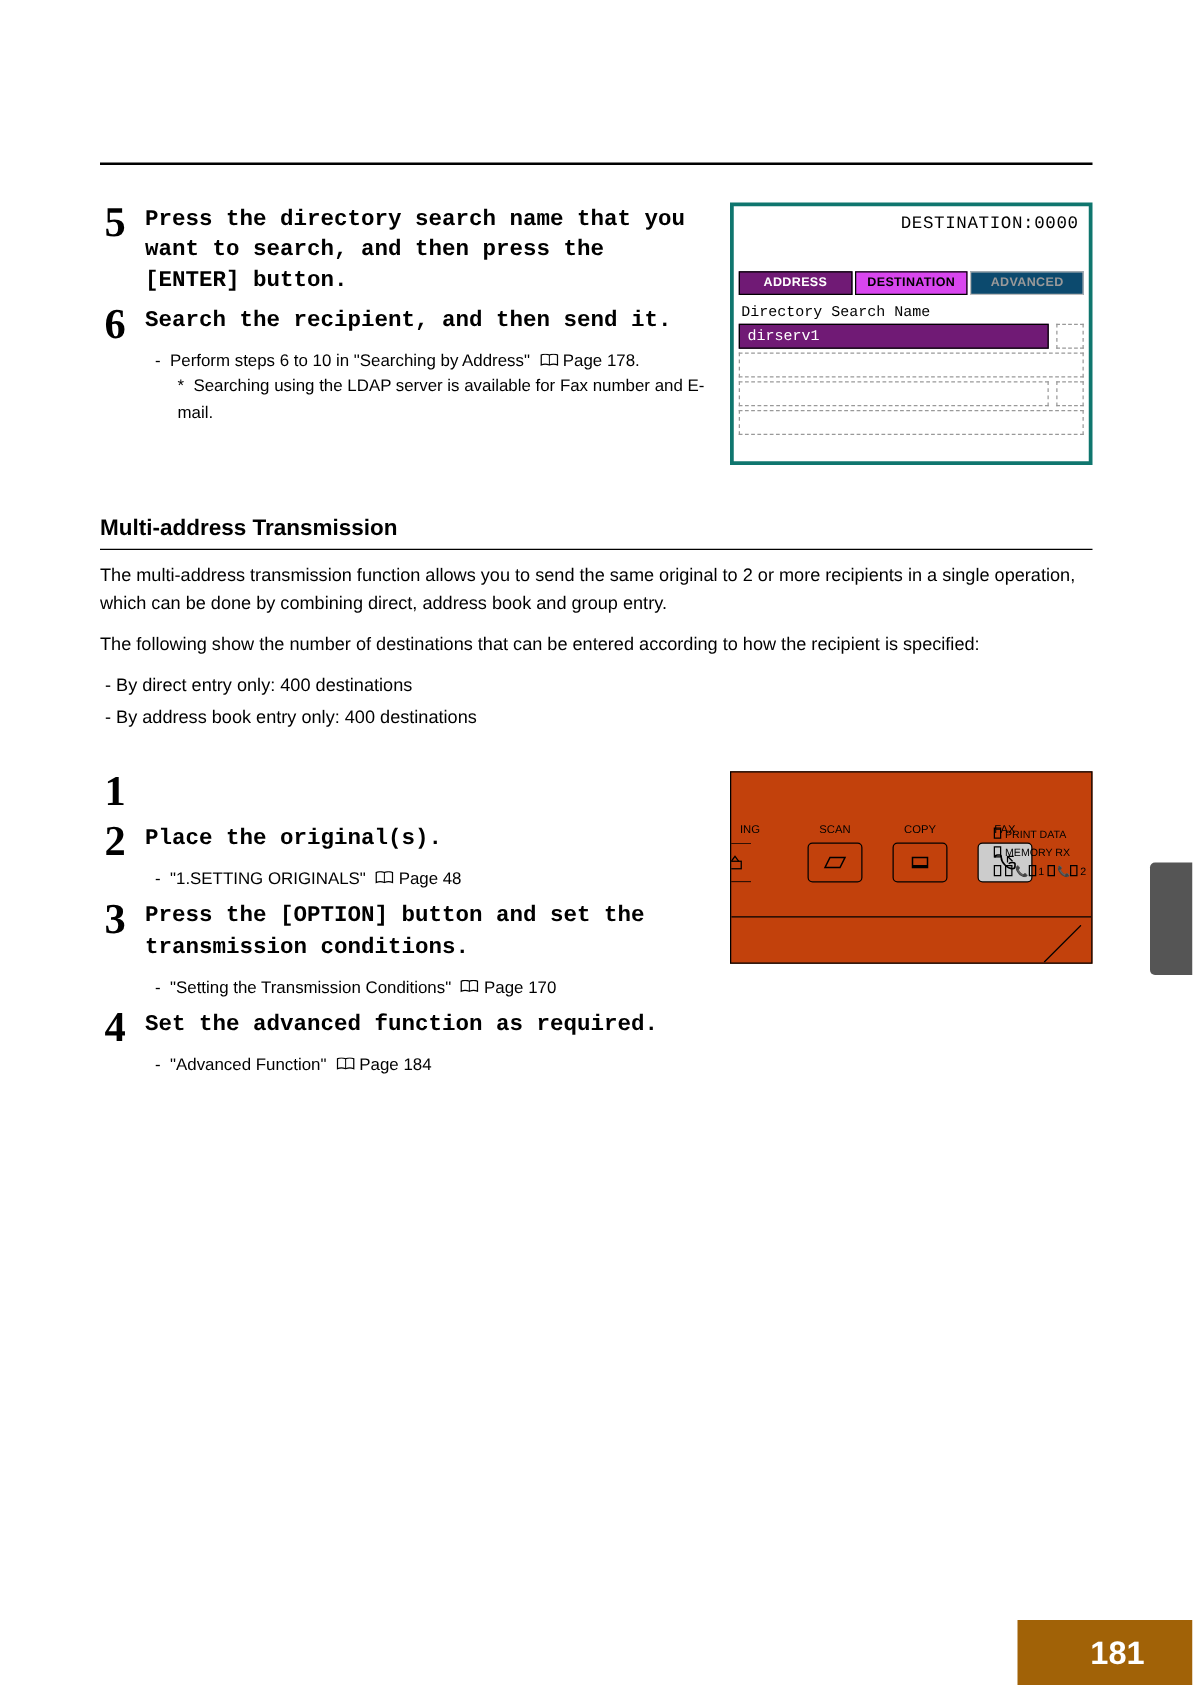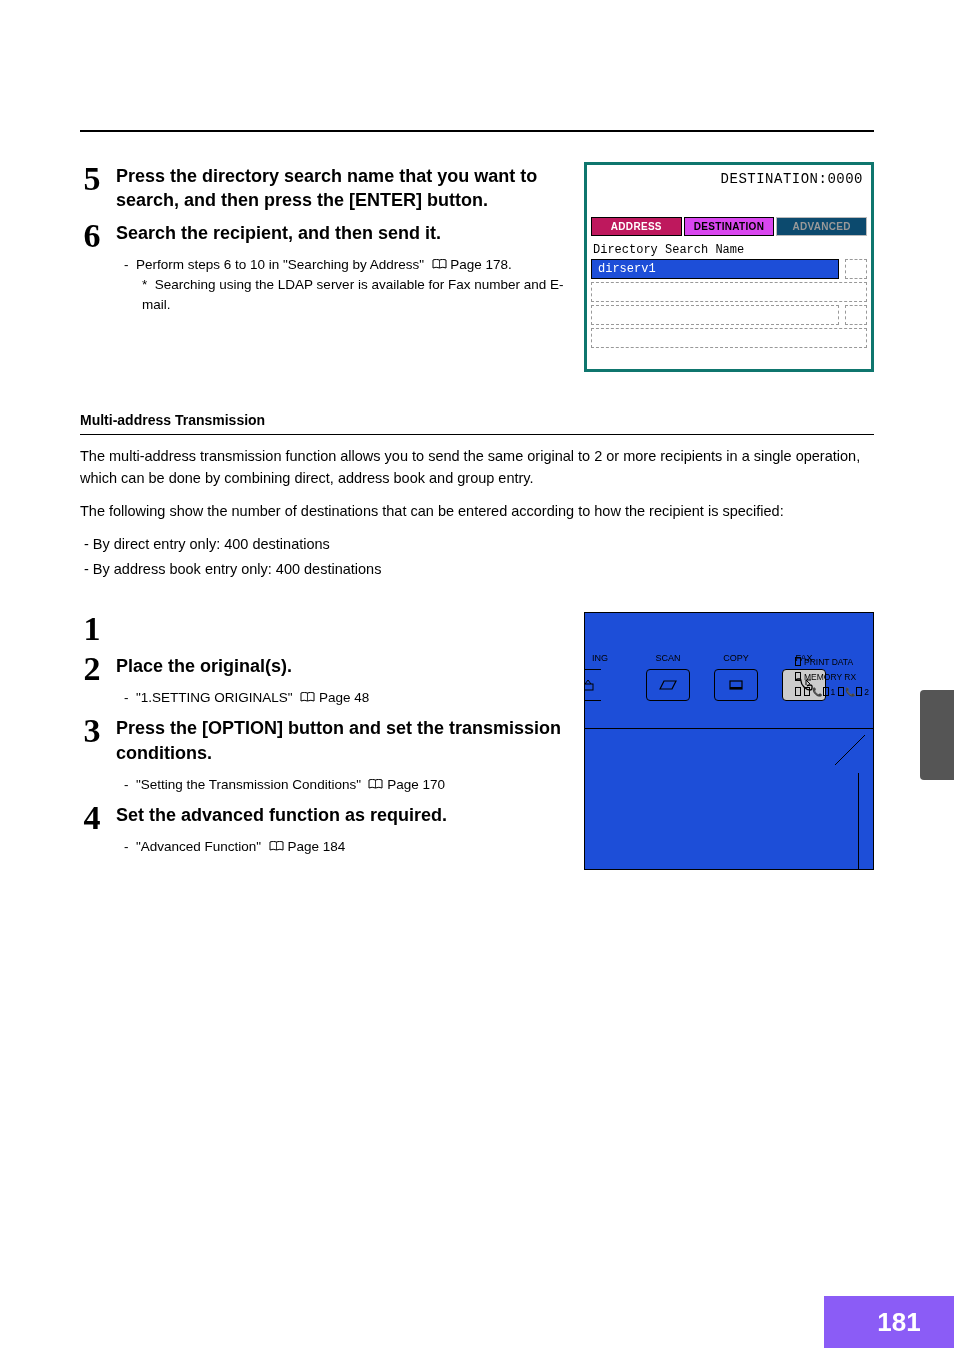--- a/index.html
+++ b/index.html
@@ -19,21 +19,21 @@
     border-top: 2px solid #000;
     margin-top: 70px;
     margin-bottom: 30px;
   }
   .hr-mid {
     border: none;
     border-top: 1.5px solid #000;
     margin-bottom: 10px;
   }
   .section-title {
-    font-size: 14px;
+    font-size: 18px;
     font-weight: bold;
     margin-bottom: 6px;
   }
   .two-col {
     display: flex;
     align-items: flex-start;
     gap: 20px;
   }
   .left-col { flex: 1; }
   .right-col { flex: 0 0 290px; }
@@ -53,20 +53,21 @@
     text-align: center;
   }
   .step-body {
     flex: 1;
     padding-top: 2px;
   }
   .step-title {
     font-size: 18px;
     font-weight: bold;
     line-height: 1.35;
+    font-family: Liberation Mono, monospace;
   }
   .step-sub {
     font-size: 13.5px;
     margin-top: 10px;
     margin-left: 8px;
     line-height: 1.5;
   }
   .step-sub .dash { margin-left: 0; }
   .step-sub .star { margin-left: 18px; display: block; }
 
@@ -114,21 +115,21 @@
     display: flex;
     gap: 2px;
   }
   .shot1 .tab {
     flex: 1;
     text-align: center;
     font-size: 10px;
     font-weight: bold;
     padding: 3px 0;
     border: 1px solid #000;
-    background: #be185d;
+    background: #701a75;
     color: #fff;
     font-family: Arial, sans-serif;
     letter-spacing: 0.3px;
   }
   .shot1 .tab.inactive {
     background: #0c4a6e;
     color: #999;
     border-color: #bbb;
   }
   .shot1 .tab.white {
@@ -153,34 +154,34 @@
     flex: 1;
     height: 20px;
     border: 1px dashed #999;
   }
   .shot1 .row .small {
     flex: 0 0 22px;
     height: 20px;
     border: 1px dashed #999;
   }
   .shot1 .row.sel .cell {
-    background: #1d4ed8;
+    background: #701a75;
     color: #fff;
     border: 1px solid #000;
     padding: 2px 6px;
     display: flex;
     align-items: center;
   }
 
   
   .shot2 {
     border: 1px solid #000;
-    height: 258px;
+    height: 154px;
     position: relative;
-    background: #1d4ed8;
+    background: #c2410c;
     font-family: Arial, sans-serif;
     overflow: hidden;
   }
   .shot2 .btnrow {
     position: absolute;
     top: 40px;
     left: -12px;
     display: flex;
     gap: 14px;
   }
@@ -266,23 +267,23 @@
     background: #555;
     border-top-left-radius: 4px;
     border-bottom-left-radius: 4px;
   }
 
   
   .pagenum-bar {
     position: absolute;
     bottom: 0;
     right: 0;
-    width: 130px;
+    width: 140px;
     height: 52px;
-    background: #8b5cf6;
+    background: #a16207;
     color: #fff;
     font-size: 26px;
     font-weight: bold;
     display: flex;
     align-items: center;
     justify-content: center;
     padding-left: 20px;
   }
 </style>
 </head>

